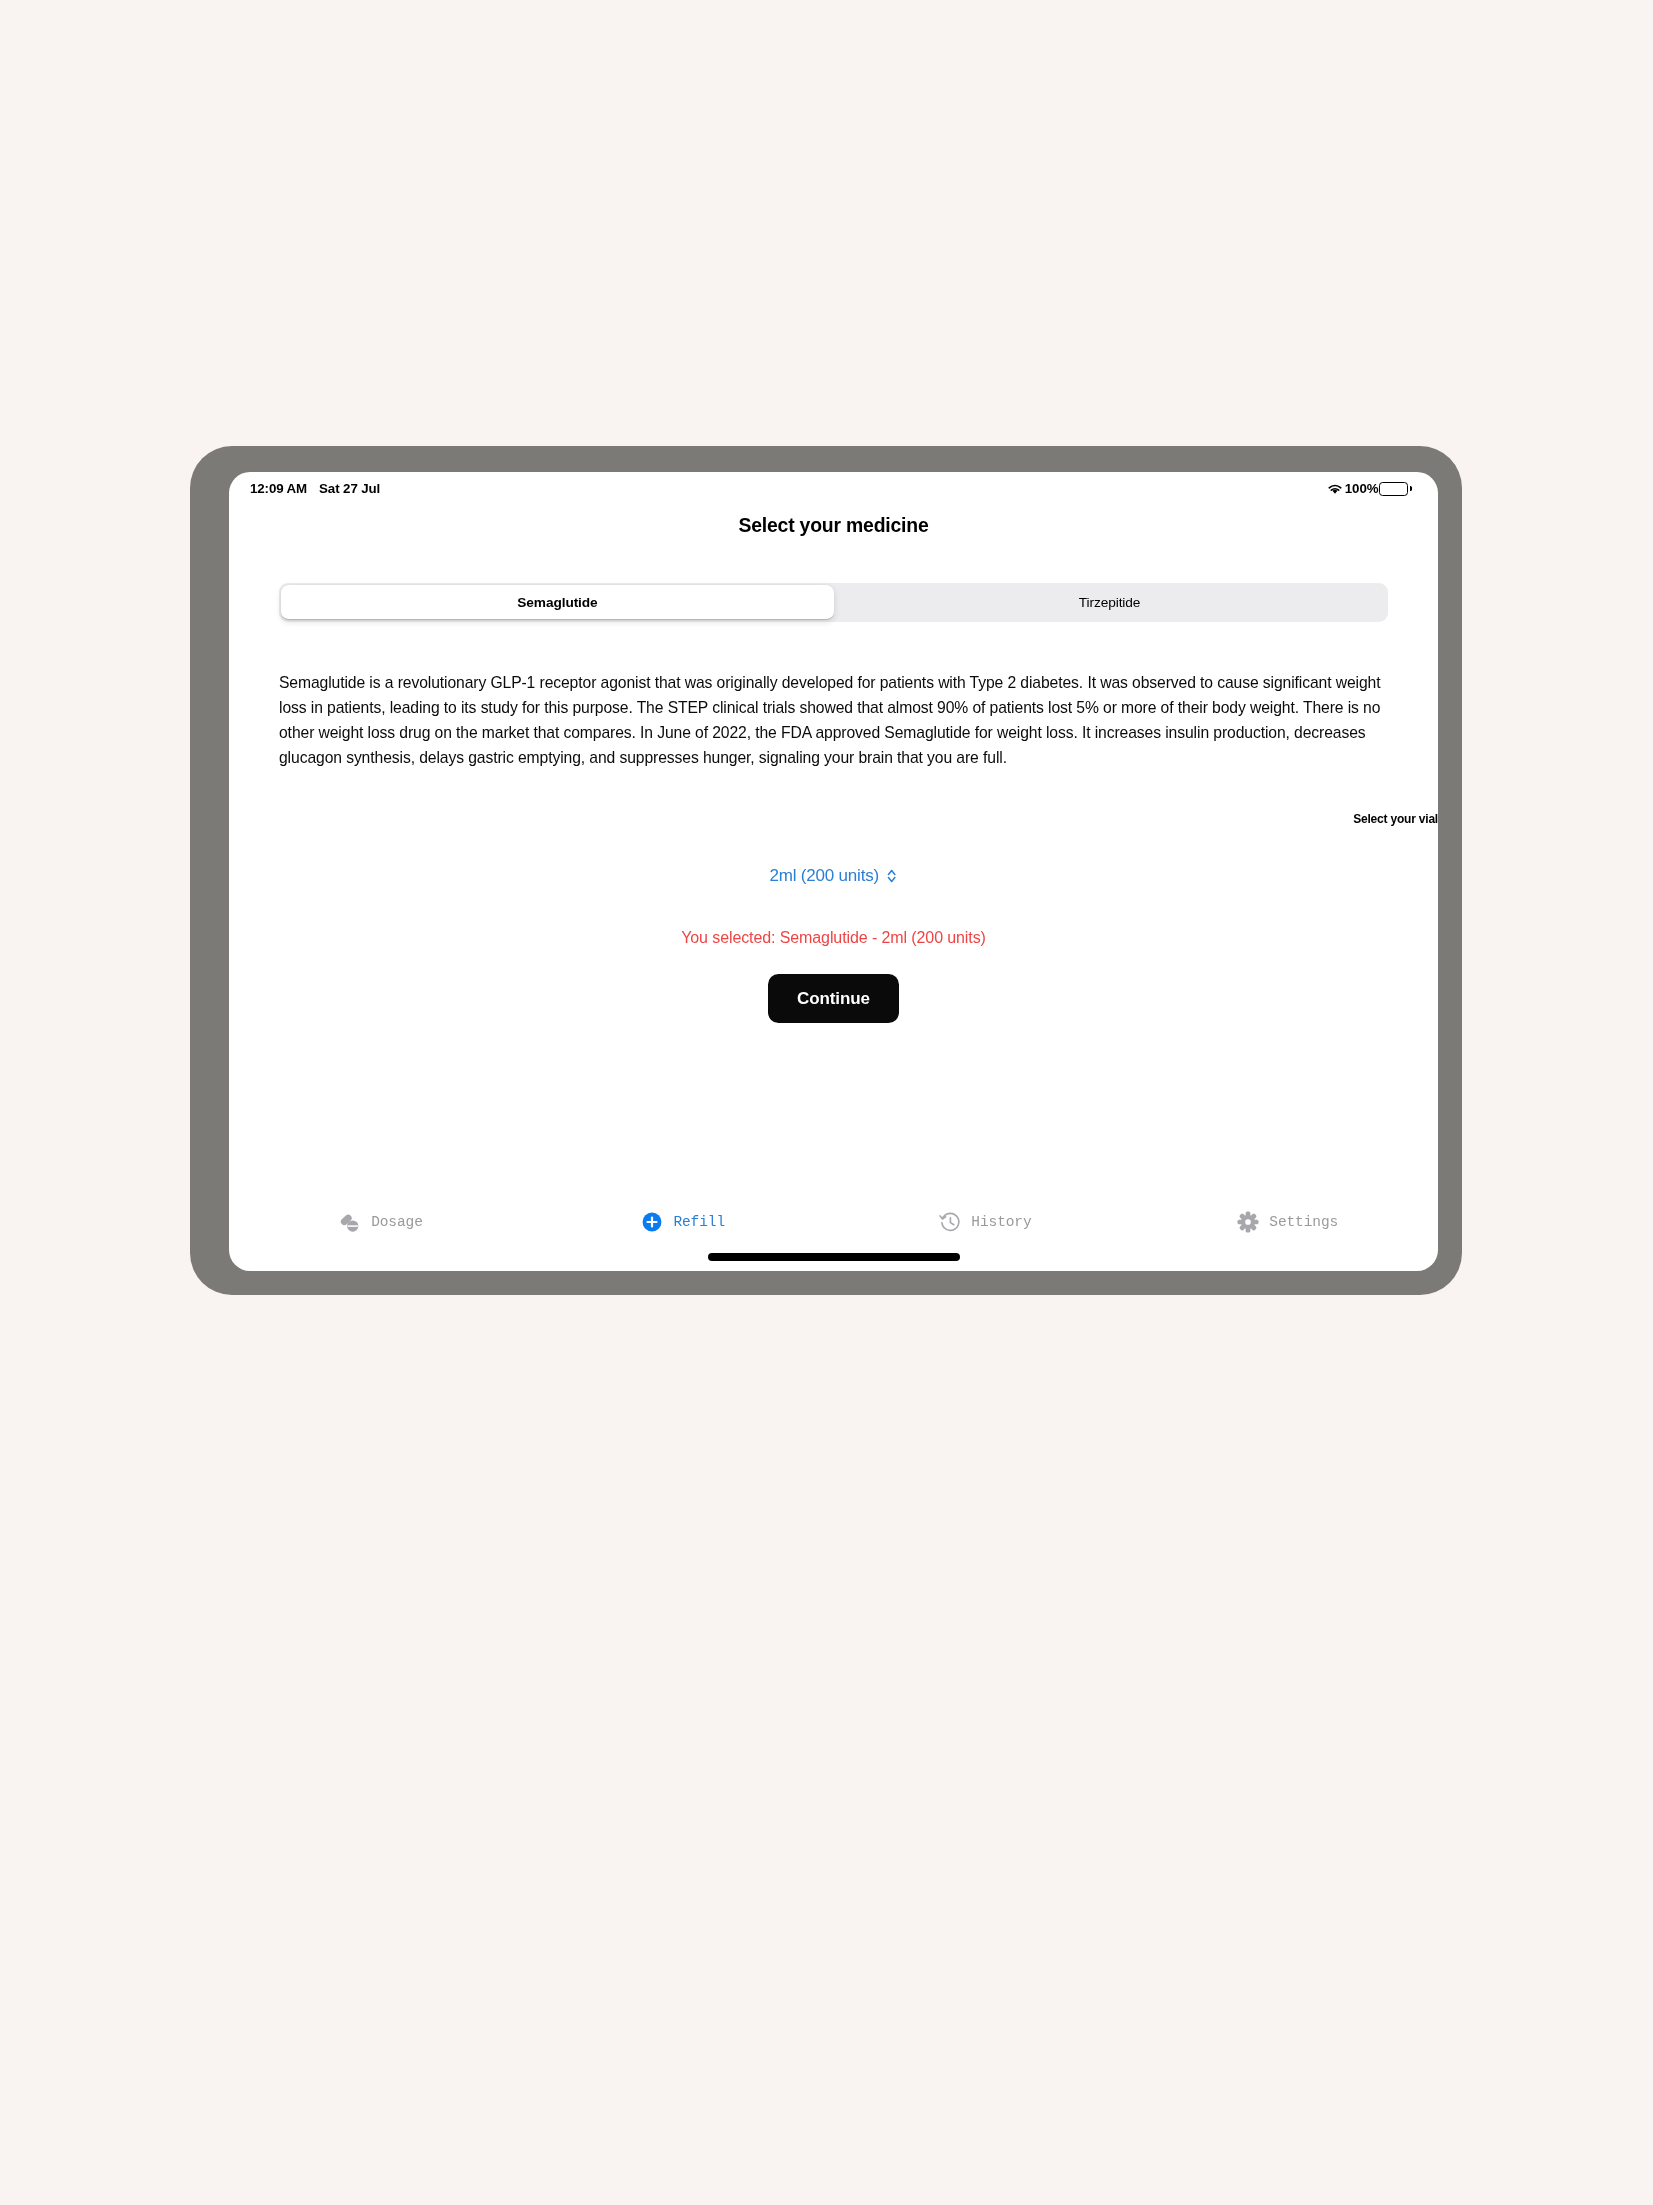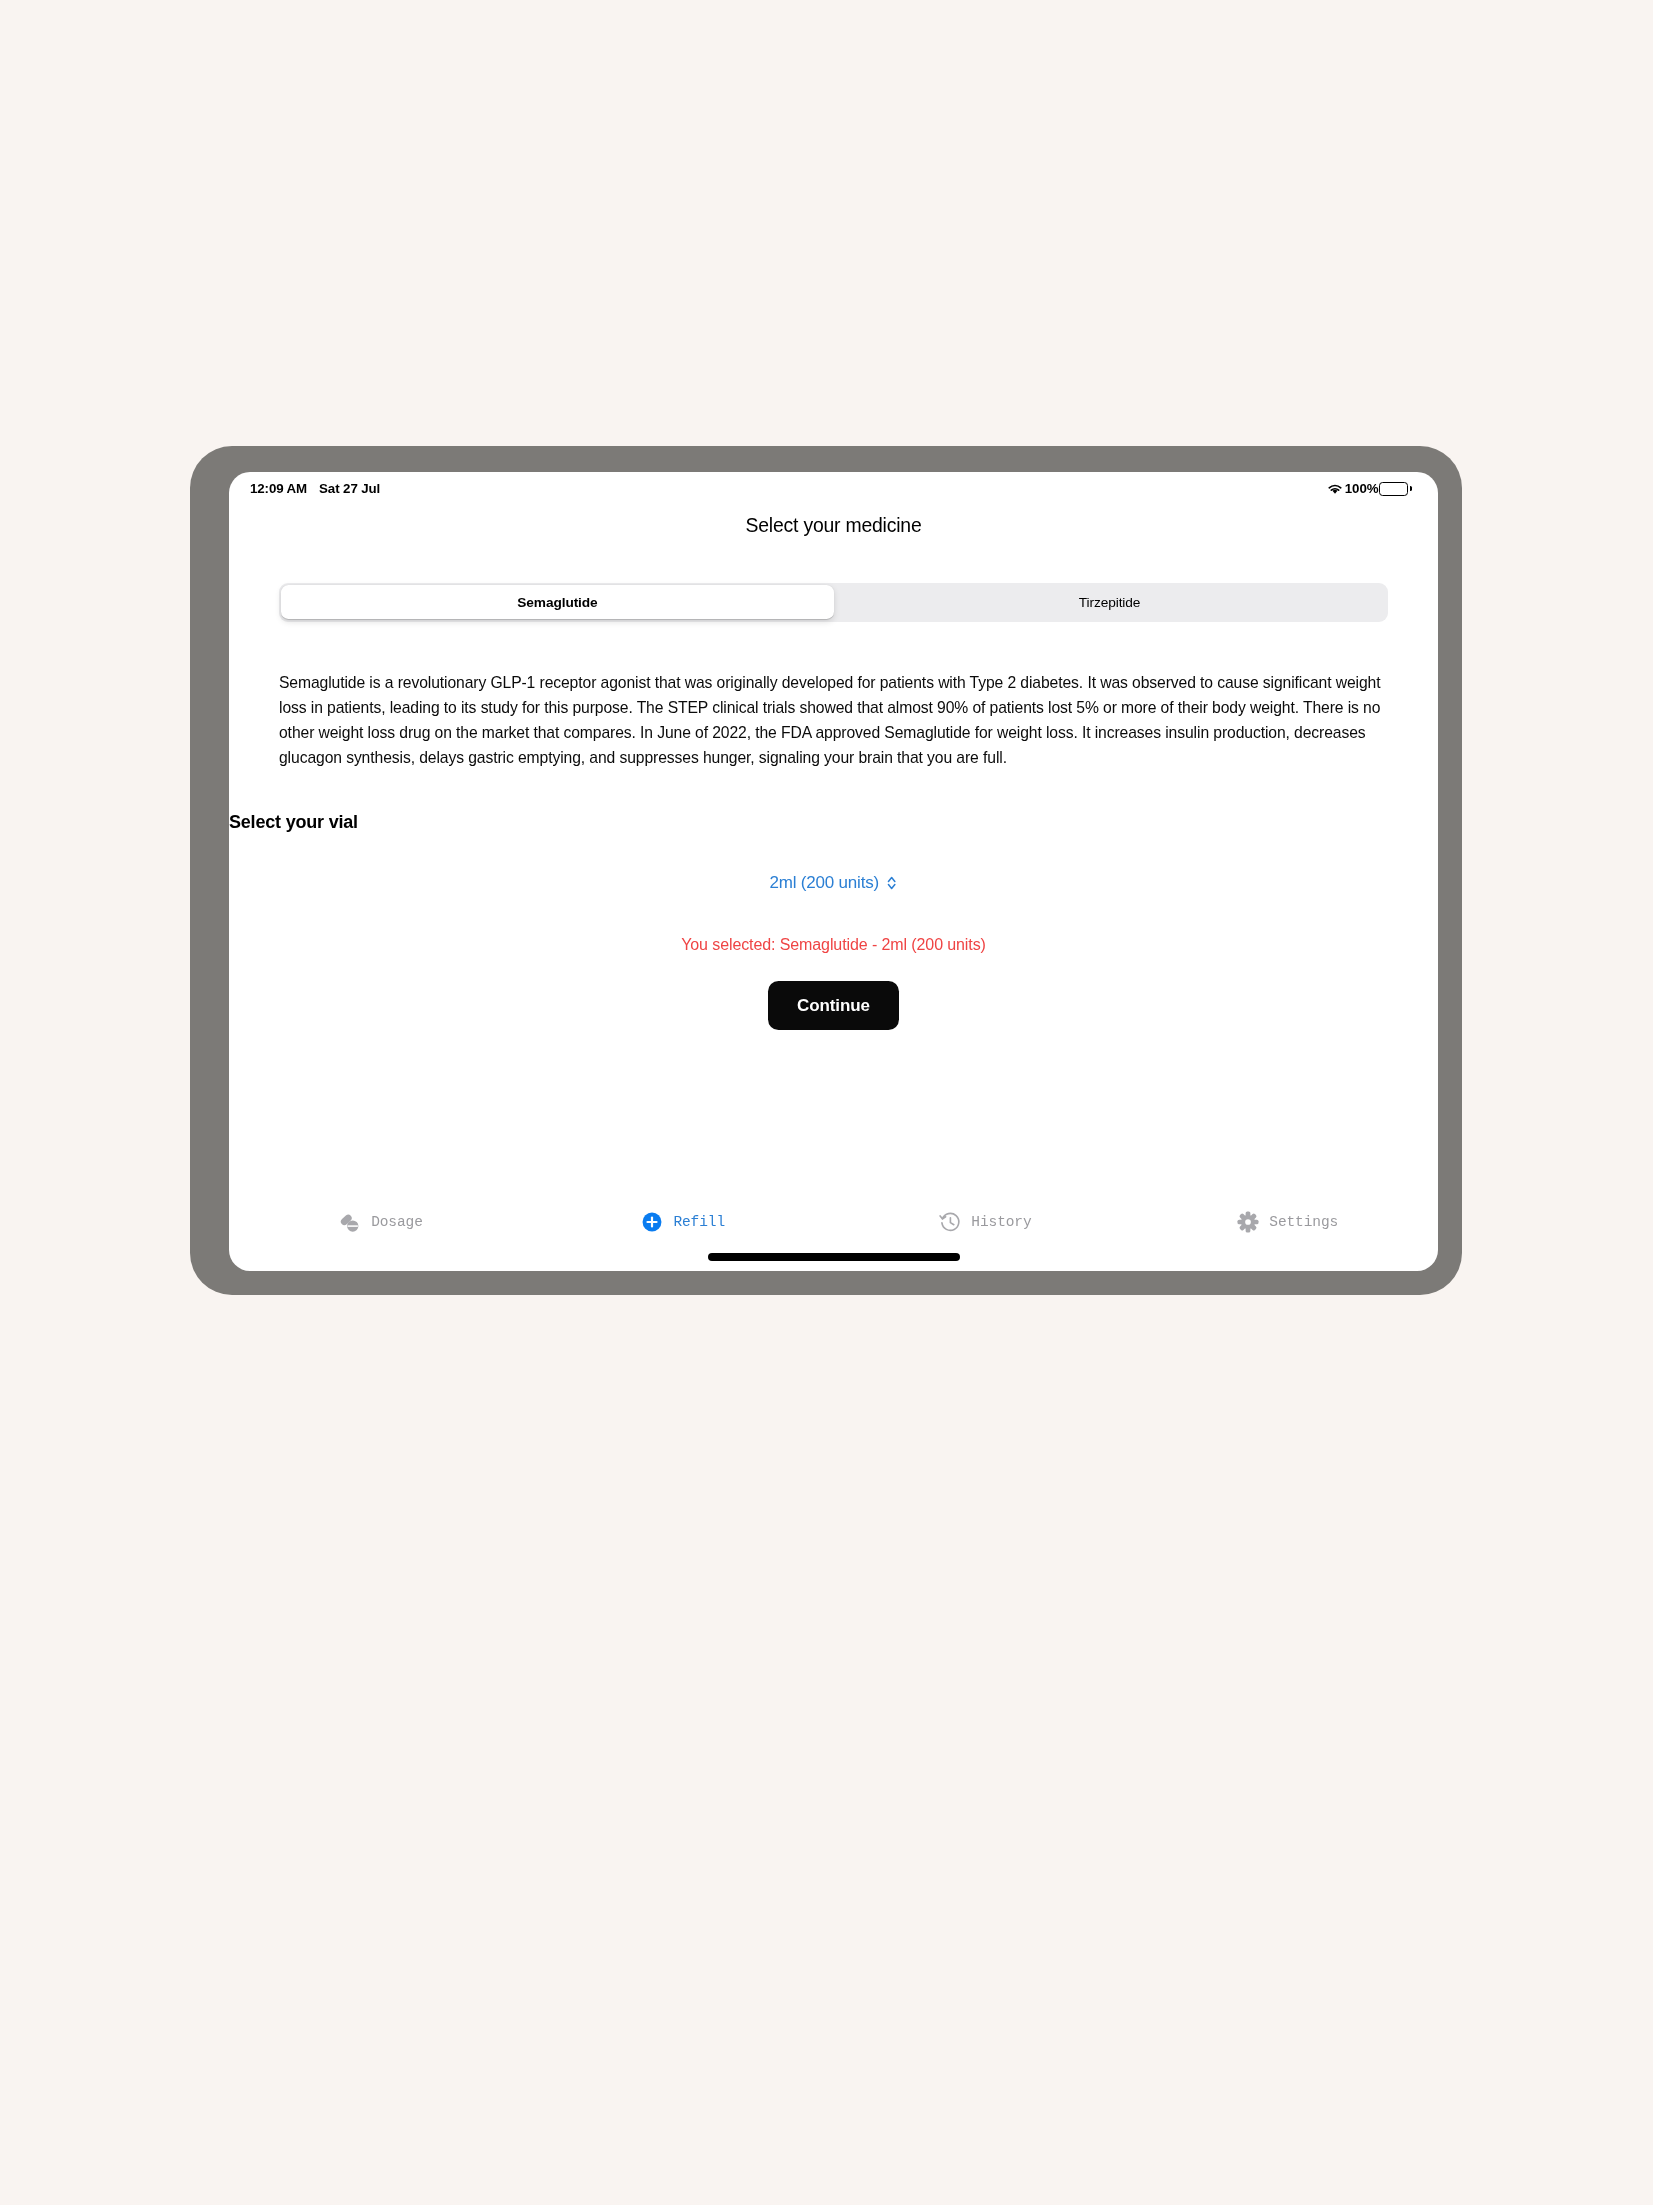--- a/index.html
+++ b/index.html
@@ -67,21 +67,21 @@
     flex: 1 1 auto;
     position: relative;
     display: flex;
     flex-direction: column;
     padding-top: 9.7px;
   }
 
   #page-title {
     text-align: center;
     font-size: 19.4px;
-    font-weight: 400;
+    font-weight: 700;
     color: #000;
     letter-spacing: -0.2px;
     margin-bottom: 42px;
   }
 
   
   #segmented-control {
     margin: 4px 50px;
     height: 39px;
     background: #ececee;
@@ -113,22 +113,22 @@
     font-size: 15.7px;
     line-height: 25px;
     color: #0b0b0b;
     letter-spacing: -0.1px;
     text-align: left;
   }
 
   
   #vial-heading {
     margin-top: 42px;
-    text-align: left;
-    font-size: 18px;
+    text-align: right;
+    font-size: 12px;
     font-weight: 700;
     color: #000;
     letter-spacing: -0.2px;
   }
 
   #vial-picker {
     margin-top: 40px;
     display: flex;
     align-items: center;
     justify-content: center;

